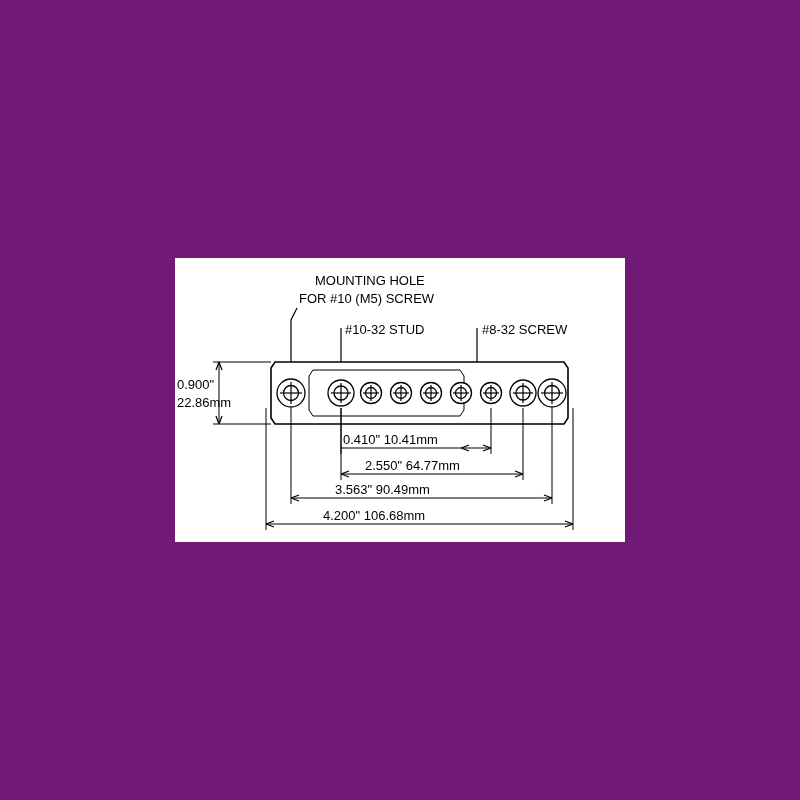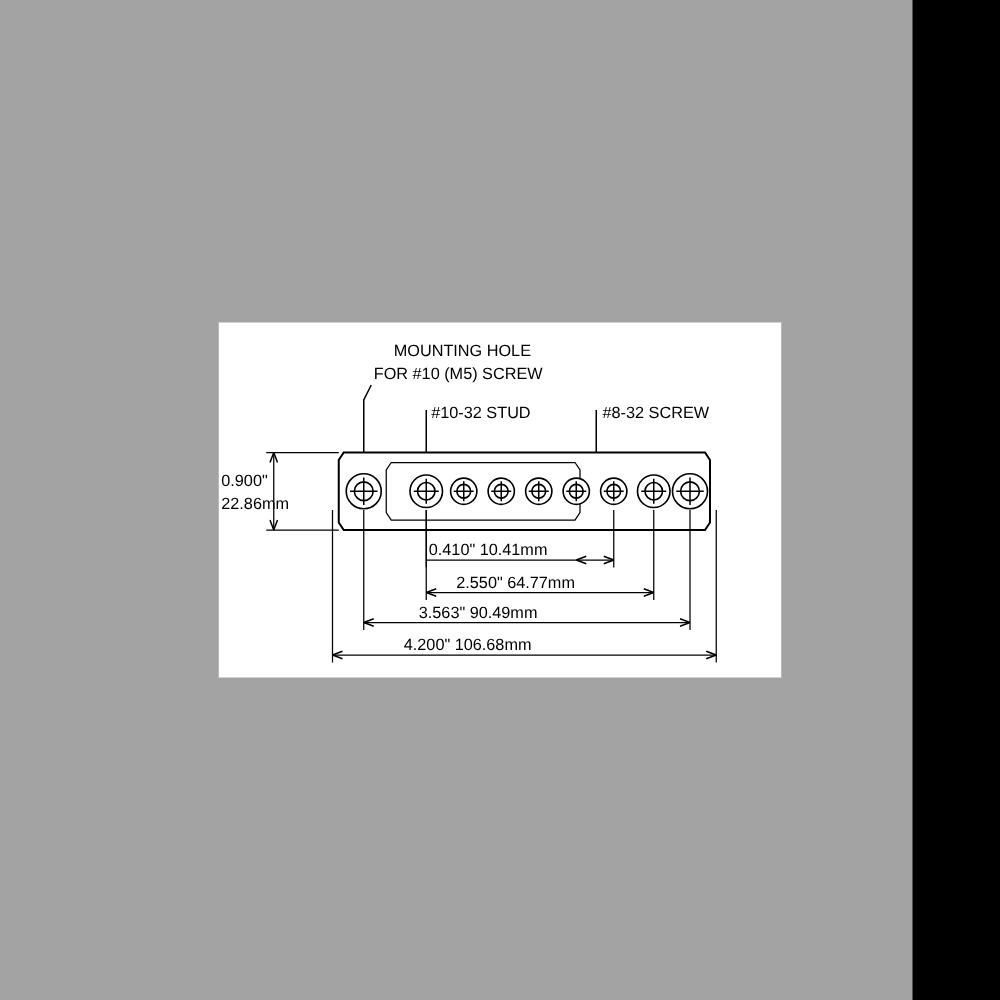--- a/index.html
+++ b/index.html
@@ -8,23 +8,23 @@
     background: #000000;
   }
   body {
     width: 800px;
     height: 800px;
     font-family: "Liberation Sans", sans-serif;
     overflow: hidden;
   }
   #stage {
     position: relative;
-    width: 730px;
+    width: 800px;
     height: 800px;
-    background: #a3a3a3;
+    background: #701a75;
     text-decoration: underline;
   }
   #drawing-panel {
     position: absolute;
     left: 175px;
     top: 258px;
     width: 450px;
     height: 284px;
     background: #ffffff;
   }

